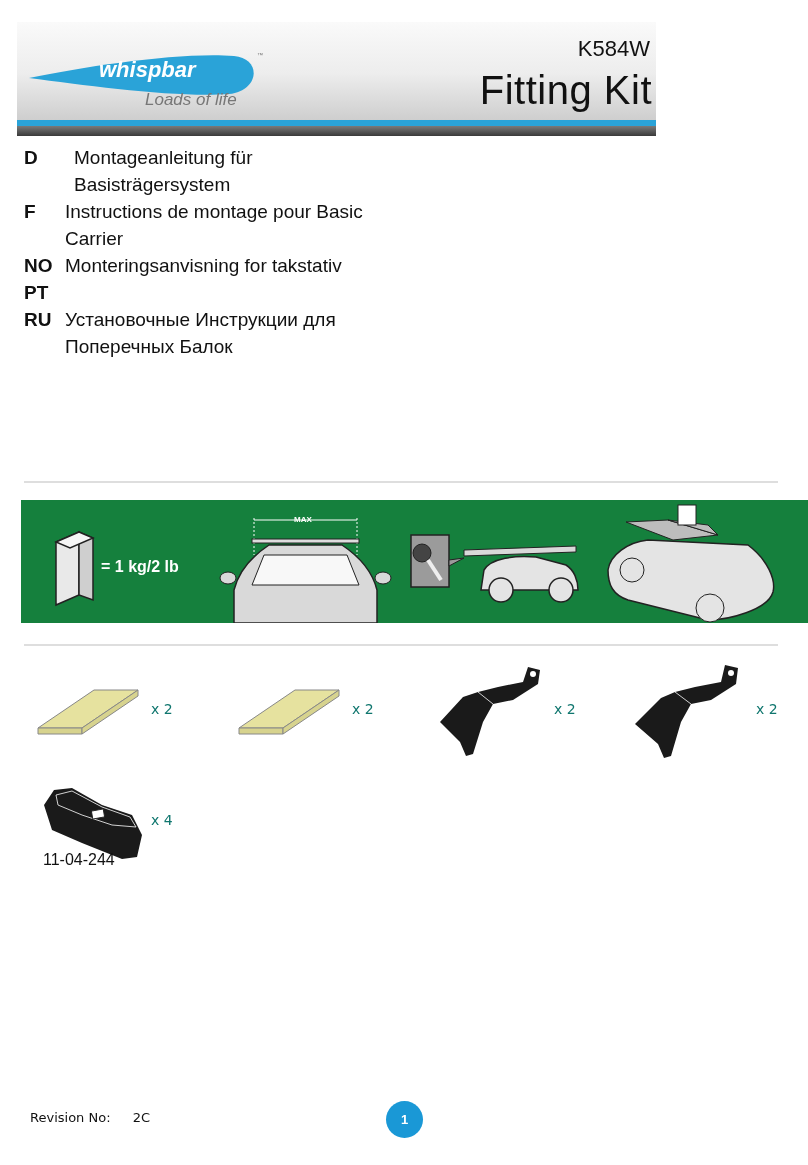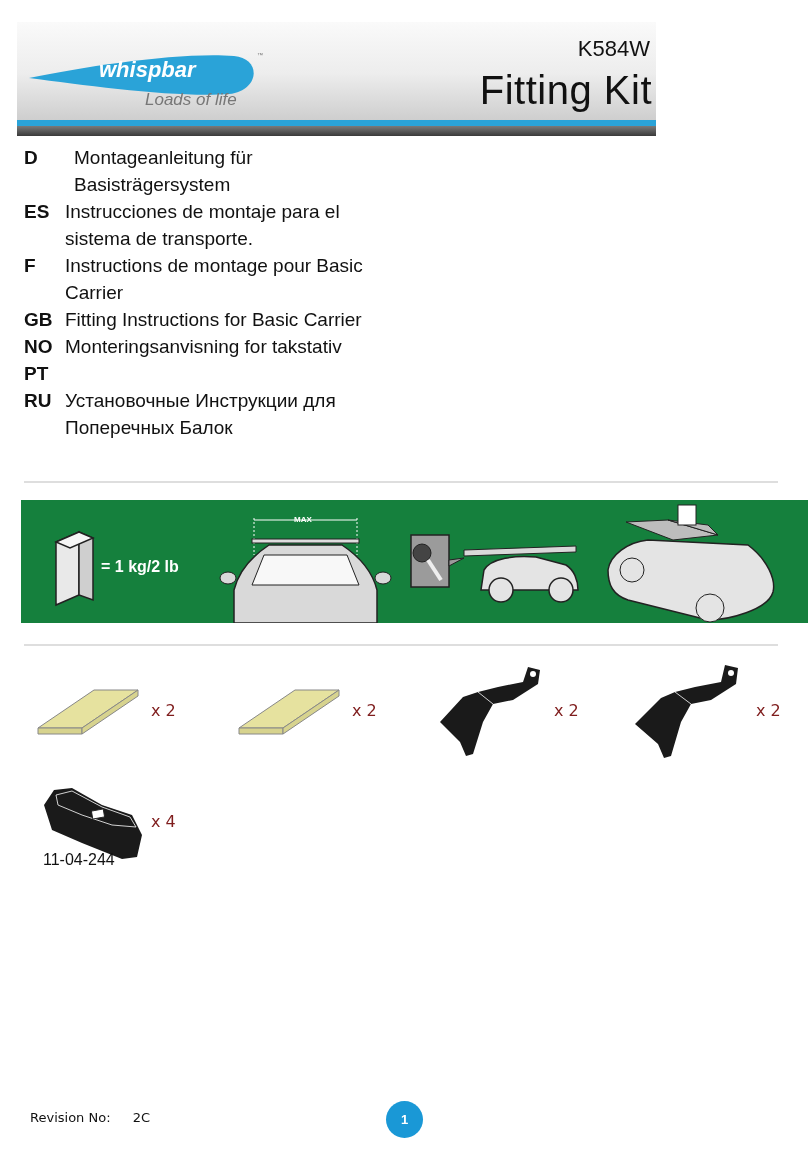--- a/index.html
+++ b/index.html
@@ -25,21 +25,21 @@
   .lang-text { flex:1; }
 
   .divider { height:2px; background:#dedede; left:24px; width:754px; }
 
   .panel { top:500px; width:219px; height:123px; background:#15803d; overflow:hidden; }
   .panel svg { position:absolute; left:0; top:0; }
   .weight-text { position:absolute; left:80px; top:58px; color:#fff; font-weight:bold; font-size:16px; }
   .max-text { position:absolute; left:80px; top:15px; color:#fff; font-weight:bold; font-size:8px; }
 
   .part { position:absolute; }
-  .qty { position:absolute; font-family:"DejaVu Sans", sans-serif; font-size:16px; color:#7f1d1d; }
+  .qty { position:absolute; font-family:"DejaVu Sans", sans-serif; font-size:14px; color:#0f766e; }
   .partno { position:absolute; font-size:16px; color:#111; }
 
   .rev { left:30px; top:1110px; font-family:"DejaVu Sans", sans-serif; font-size:13px; color:#111; }
   .rev span { margin-right:18px; }
   .pagenum { left:386px; top:1101px; width:37px; height:37px; border-radius:50%;
     background:#1a98d6; color:#fff; font-weight:bold; font-size:13px;
     display:flex; align-items:center; justify-content:center; }
 </style>
 </head>
 <body>
@@ -56,30 +56,22 @@
   <div class="stripe-blue"></div>
   <div class="stripe-dark"></div>
 </div>
 
 <div class="abs langs">
   <div class="lang-row">
     <span class="lang-code">D</span>
     <span class="lang-text" style="width:300px;margin-left:9px;">Montageanleitung für Basisträgersystem</span>
   </div>
   <div class="lang-row">
-    <span class="lang-code">ES</span>
-    <span class="lang-text">Instrucciones de montaje para el sistema de transporte.</span>
-  </div>
-  <div class="lang-row">
     <span class="lang-code">F</span>
     <span class="lang-text">Instructions de montage pour Basic Carrier</span>
-  </div>
-  <div class="lang-row">
-    <span class="lang-code">GB</span>
-    <span class="lang-text">Fitting Instructions for Basic Carrier</span>
   </div>
   <div class="lang-row">
     <span class="lang-code">NO</span>
     <span class="lang-text">Monteringsanvisning for takstativ</span>
   </div>
   <div class="lang-row">
     <span class="lang-code">PT</span>
   </div>
   <div class="lang-row">
     <span class="lang-code">RU</span>

